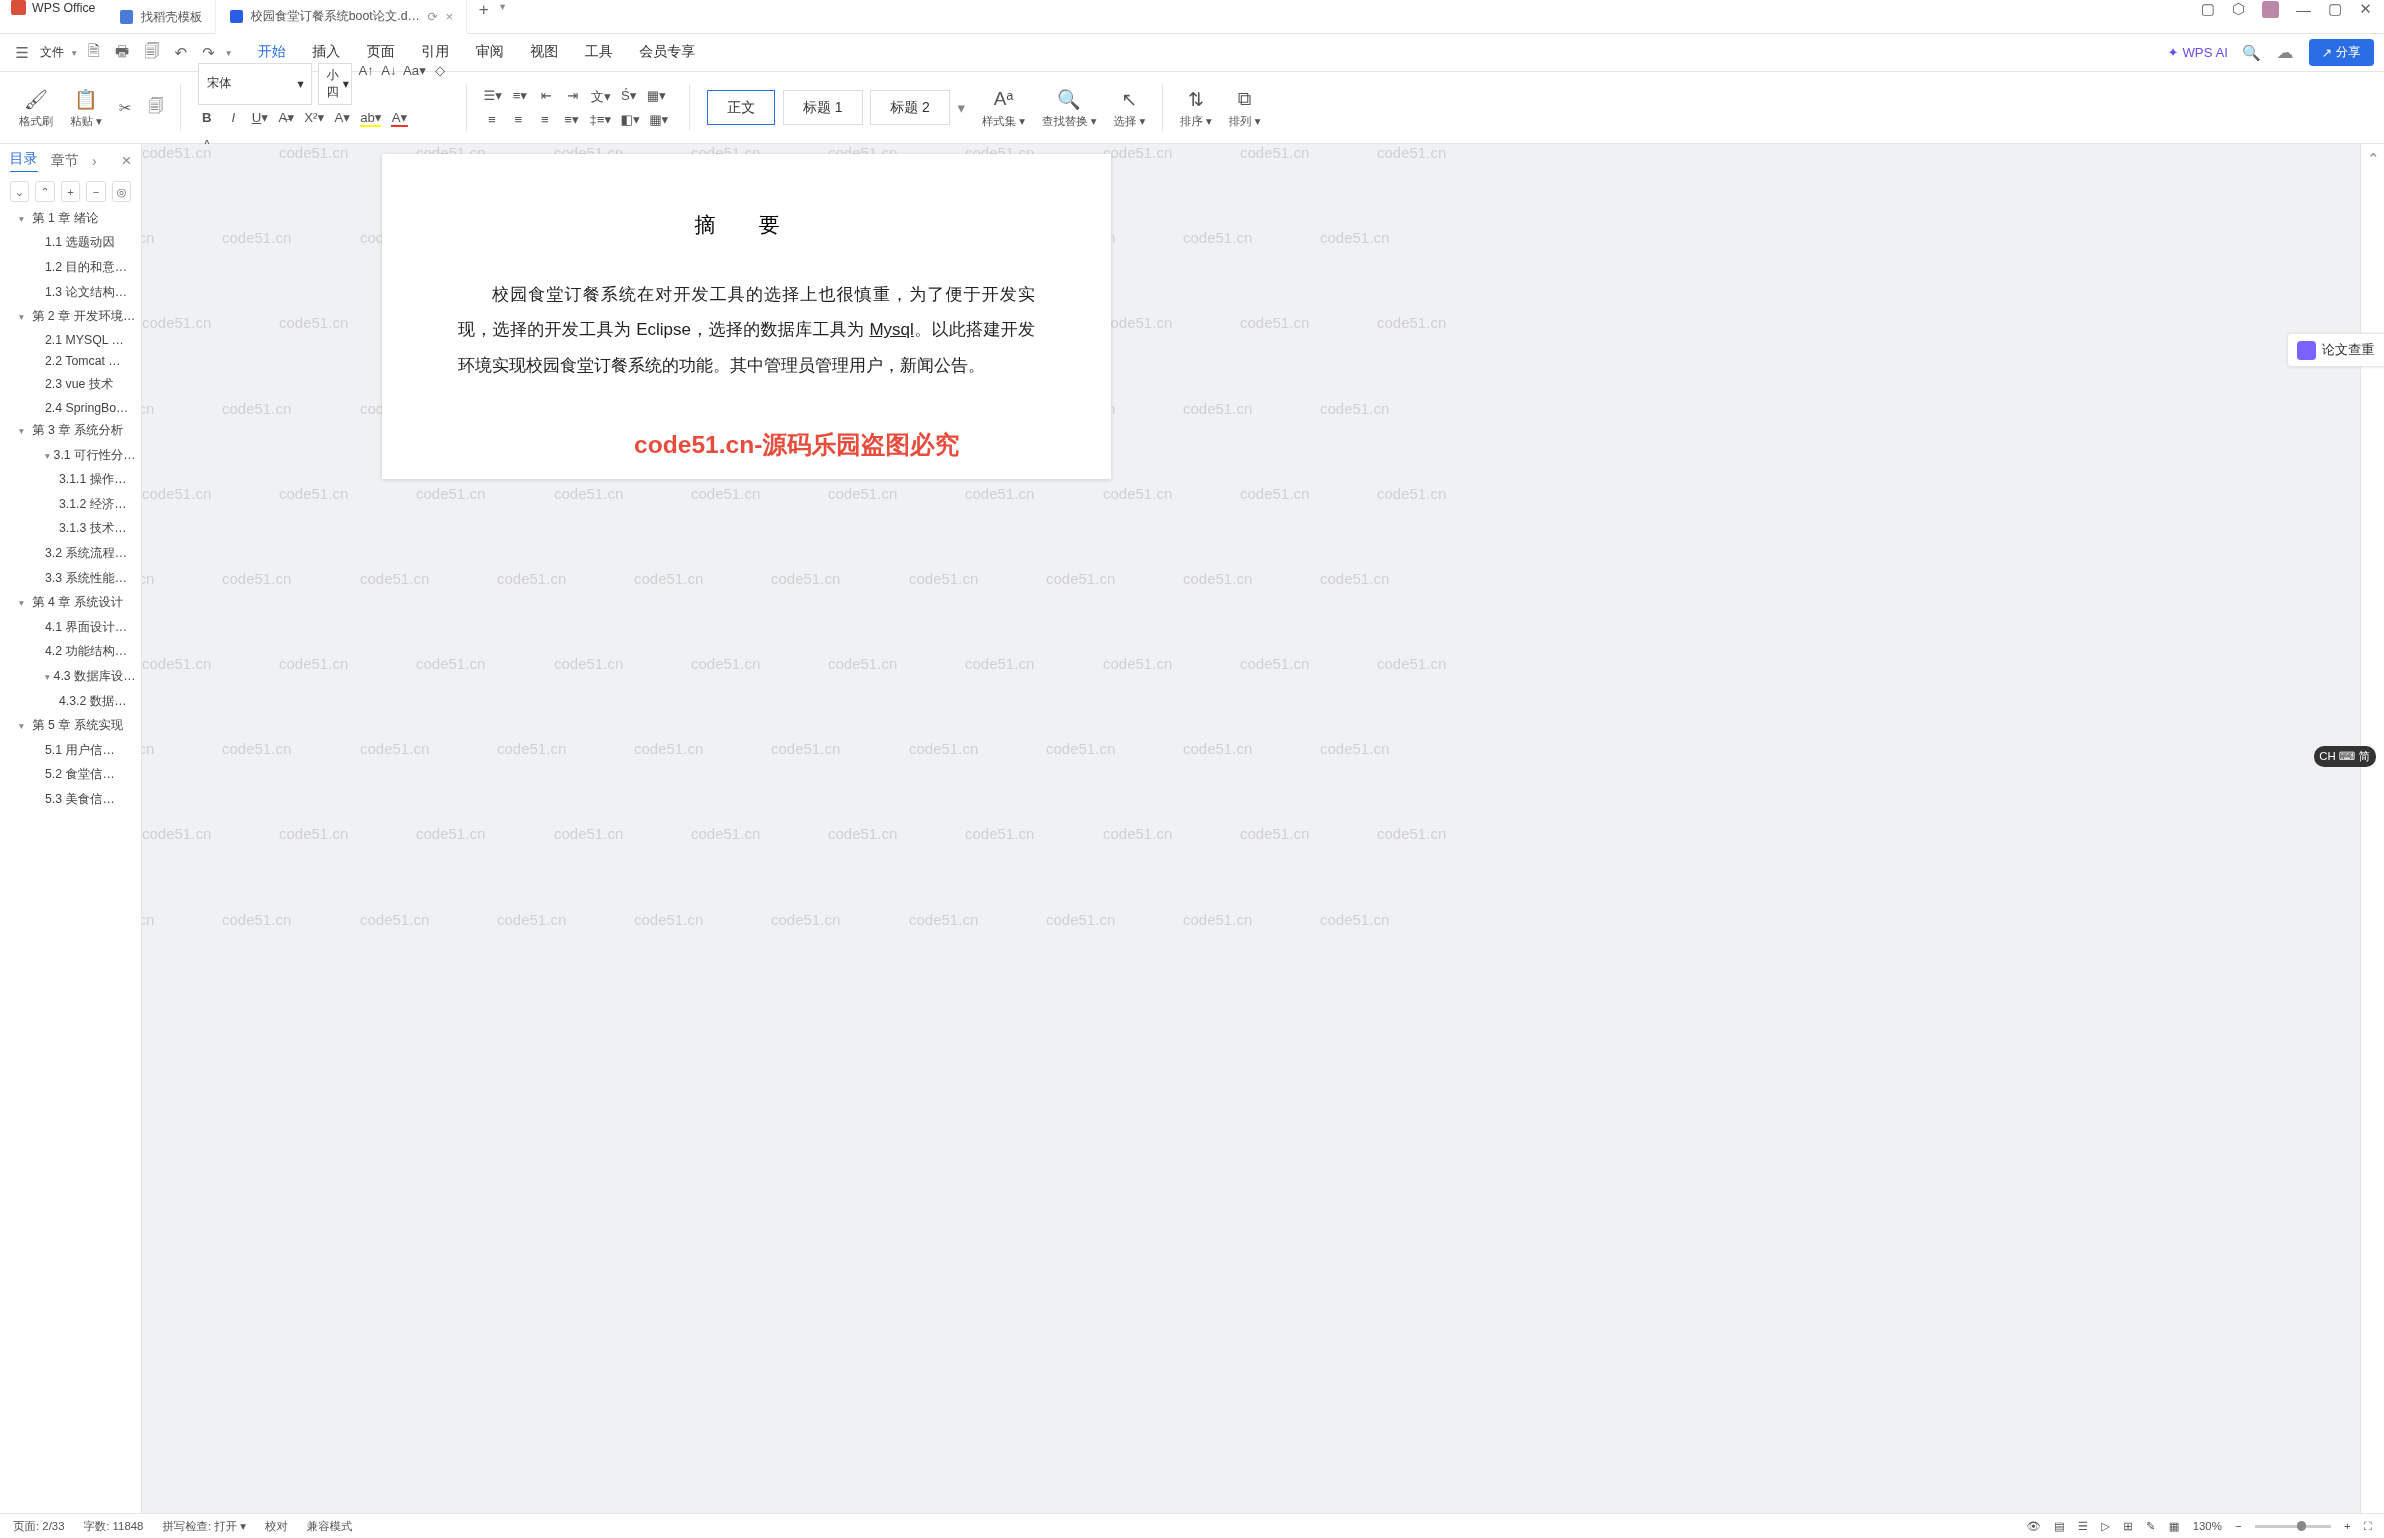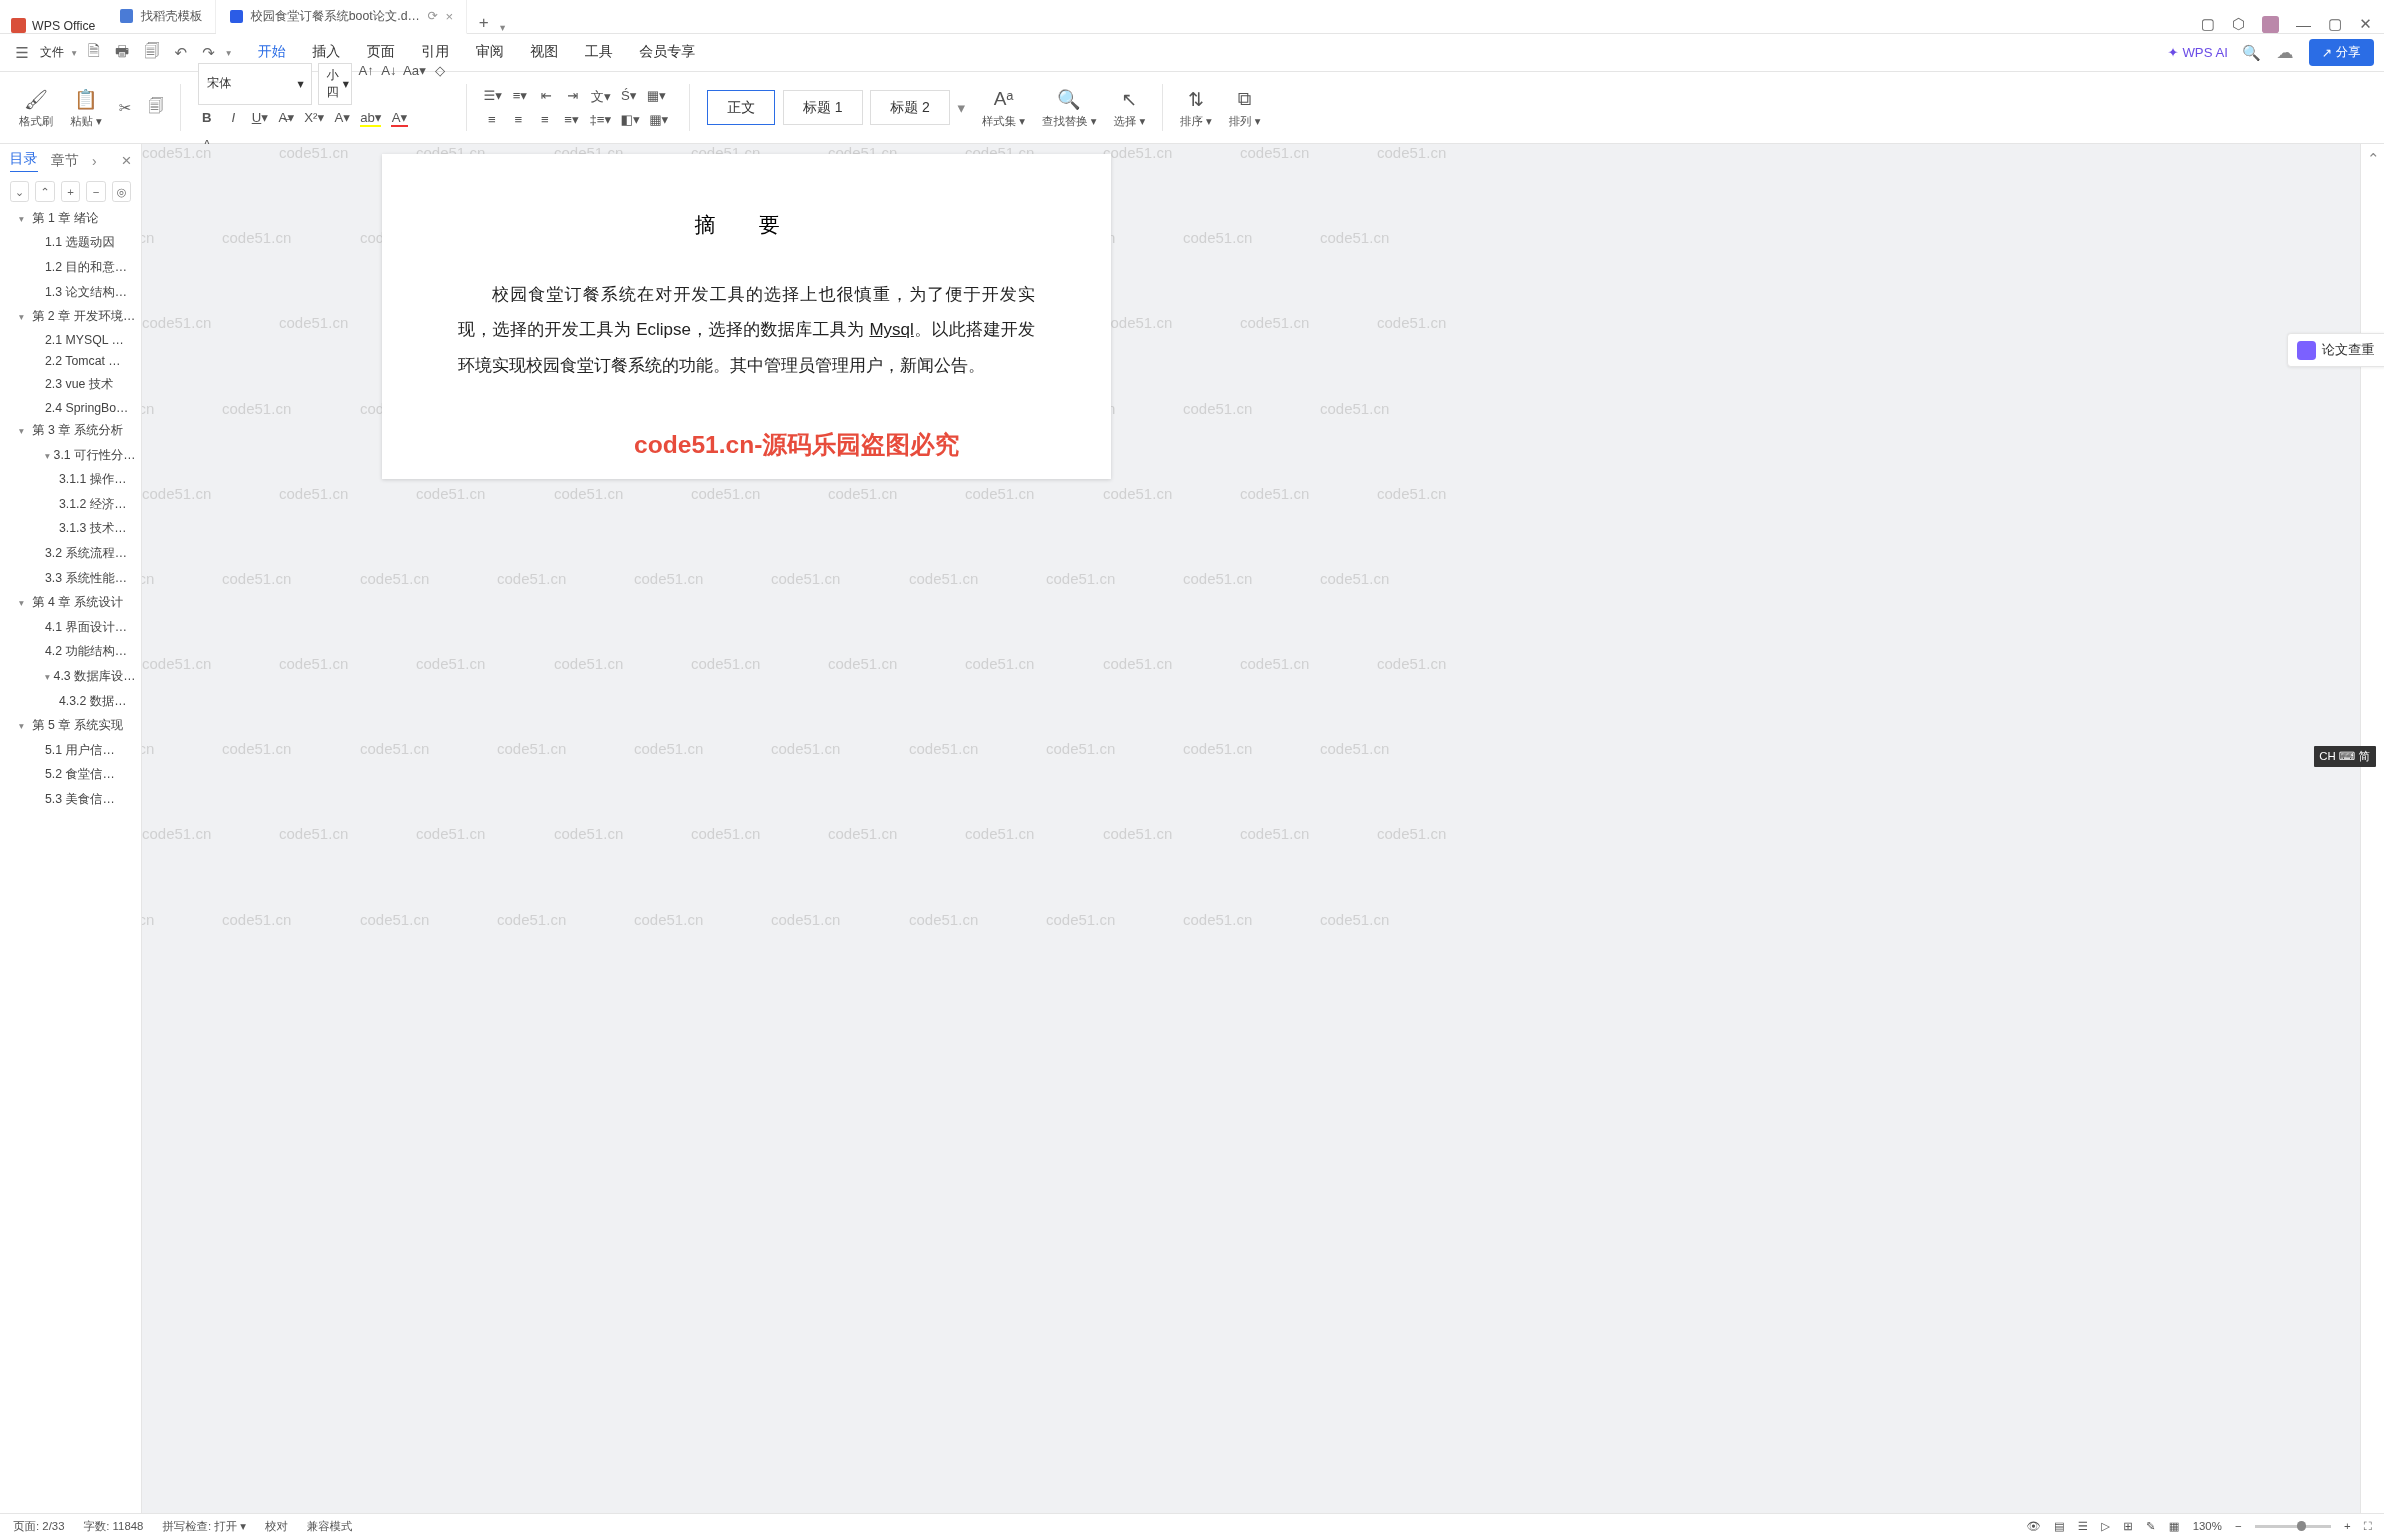--- a/index.html
+++ b/index.html
@@ -1,17 +1,17 @@
 <!DOCTYPE html>
 <html style="font-size:15px"><head>
 <meta charset="utf-8">
 <style>
 *{box-sizing:border-box;margin:0;padding:0;font-family:"Microsoft YaHei",Arial,sans-serif}
 body{background:#f5f6f7;width:2385px;height:1539px;overflow:hidden;position:relative}
-.title-bar{height:34px;background:#fff;display:flex;align-items:flex-end;border-bottom:0.9px solid #e5e5e5}
+.title-bar{height:34px;background:#fff;display:flex;align-items:flex-start;border-bottom:0.9px solid #e5e5e5}
 .app-name{display:flex;align-items:center;padding:0 11.4px;font-size:12.3px;color:#333;gap:5.7px}
 .app-logo{width:15px;height:15px;background:#d94f3a;border-radius:1.9px}
 .tab{display:flex;align-items:center;height:34px;padding:0 13.2px;font-size:12.3px;color:#555;gap:7.6px;border-right:0.9px solid #eee;cursor:pointer}
 .tab.active{background:#fff;border-bottom:1.9px solid #fff;margin-bottom:-0.9px}
 .tab-icon{width:13.2px;height:13.2px;background:#4a7bd6;border-radius:1.9px}
 .tab-icon.doc{background:#2b5ce6}
 .tab-close{color:#999;font-size:13.2px}
 .title-right{margin-left:auto;display:flex;align-items:center;gap:17px;padding-right:13.2px;color:#666}
 .menu-bar{height:38px;background:#fff;display:flex;align-items:center;padding:0 11.4px;gap:7.6px;border-bottom:0.9px solid #e5e5e5}
 .menu-icon{color:#666;font-size:15px;padding:3.8px}
@@ -52,21 +52,21 @@
 .doc-p{font-size:17px;line-height:2.1;text-indent:2em;font-family:SimSun,serif;color:#222;text-align:justify}
 .underline{text-decoration:underline}
 .kw{font-weight:bold}
 .wm{position:absolute;color:#bbb;font-size:15px;pointer-events:none;opacity:.6;font-family:Arial}
 .wm-red{position:absolute;color:#e74c3c;font-size:24.6px;font-weight:bold;pointer-events:none;white-space:nowrap}
 .right-panel{position:absolute;right:0;top:0;width:24.6px;height:100%;background:#fff;border-left:0.9px solid #e5e5e5}
 .plagiarism{position:absolute;right:0;top:189px;background:#fff;border:0.9px solid #e5e5e5;border-radius:3.8px 0 0 3.8px;padding:6.6px 9.5px;display:flex;align-items:center;gap:5.7px;font-size:13.2px;color:#333;box-shadow:0 0.9px 2.8px rgba(0,0,0,.07)}
 .plagiarism-icon{width:19px;height:19px;background:#7b61ff;border-radius:3.8px}
 .status-bar{height:26.5px;background:#fff;border-top:0.9px solid #e5e5e5;display:flex;align-items:center;padding:0 13.2px;font-size:11.4px;color:#555;gap:19px}
 .status-right{margin-left:auto;display:flex;align-items:center;gap:13.2px}
-.ime-badge{position:absolute;right:9.5px;top:602px;background:#333;color:#fff;font-size:11.4px;padding:2.8px 5.7px;border-radius:1px}
+.ime-badge{position:absolute;right:9.5px;top:602px;background:#333;color:#fff;font-size:11.4px;padding:2.8px 5.7px;border-radius:10px}
 </style>
 </head>
 <body>
 
 <div class="title-bar">
   <div class="app-name">
     <span class="app-logo"></span>
     <span>WPS Office</span>
   </div>
   <div class="tab">

